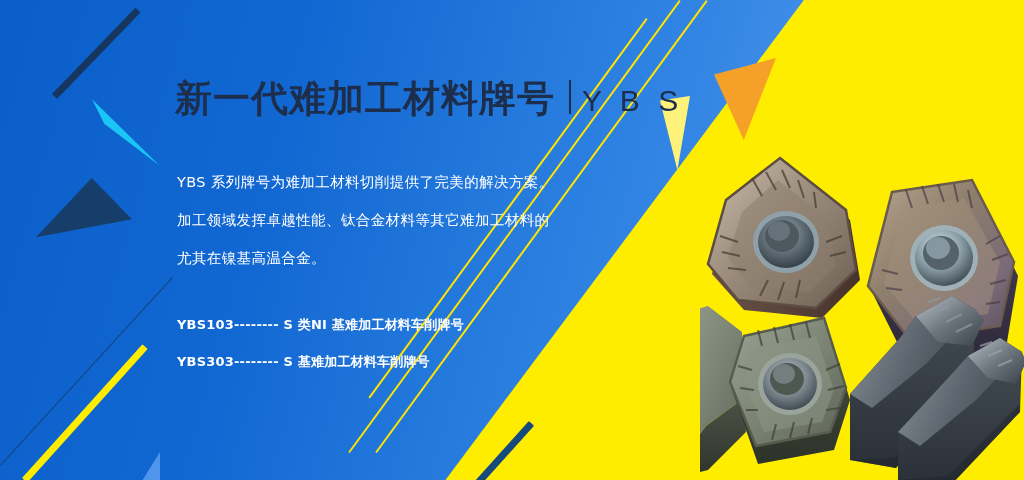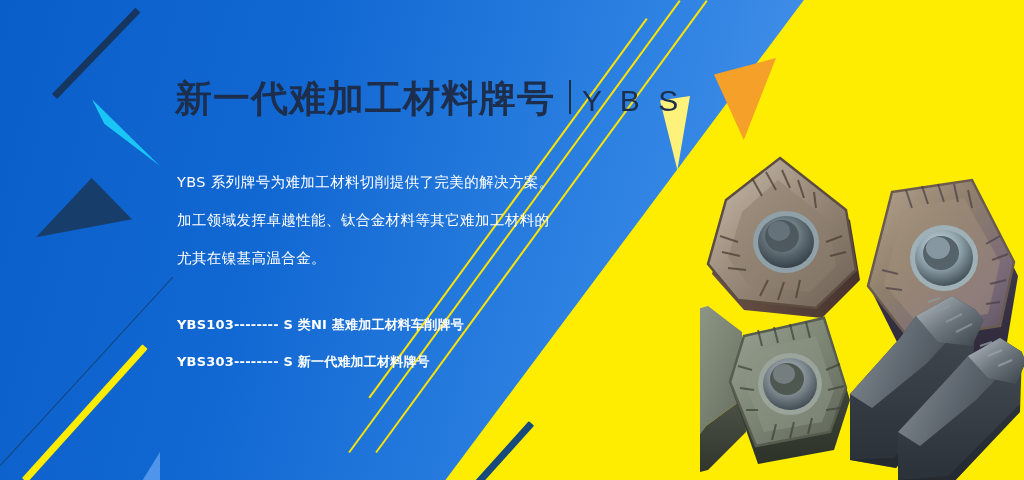--- a/index.html
+++ b/index.html
@@ -200,21 +200,21 @@
     </div>
 
     <div class="desc">
       <div class="desc-line">YBS 系列牌号为难加工材料切削提供了完美的解决方案。</div>
       <div class="desc-line">加工领域发挥卓越性能、钛合金材料等其它难加工材料的</div>
       <div class="desc-line">尤其在镍基高温合金。</div>
     </div>
 
     <div class="models">
       <div class="model-line">YBS103-------- S 类NI 基难加工材料车削牌号</div>
-      <div class="model-line">YBS303-------- S 新一代难加工材料牌号</div>
+      <div class="model-line">YBS303-------- S 基难加工材料车削牌号</div>
     </div>
 
   </div>
 
   <div class="inserts">
     <svg width="324" height="330" viewBox="0 0 324 330">
       <defs>
         <linearGradient id="gTrigonTop" x1="0" y1="0" x2="1" y2="1">
           <stop offset="0%" stop-color="#cdbfae"></stop>
           <stop offset="45%" stop-color="#9b8c7c"></stop>

